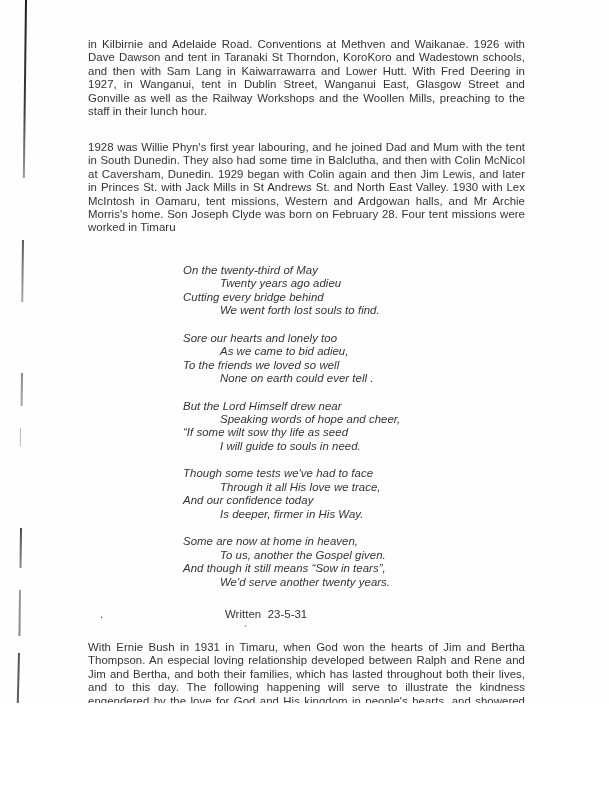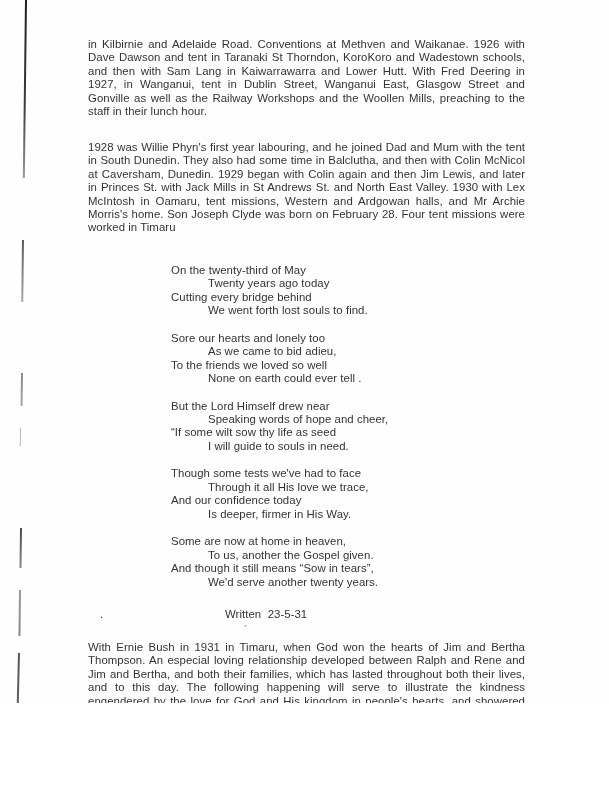--- a/index.html
+++ b/index.html
@@ -26,21 +26,22 @@
     letter-spacing: 0.05px;
   }
   .para {
     margin: 0 0 22px 0;
     text-align: justify;
   }
   .poem {
     margin: 29px 0 0 79px;
   }
   .stanza {
-    margin: 0 0 14px 4px;
+    margin: 0 0 14px 16px;
+    font-style: italic;
   }
   .poem-line {
     white-space: nowrap;
   }
   .poem-line.indented {
     margin-left: 37px;
   }
   .attribution-row {
     position: relative;
     height: 14px;
@@ -110,21 +111,21 @@
   <div class="content">
 
     <p class="para">in Kilbirnie and Adelaide Road. Conventions at Methven and Waikanae. 1926 with Dave Dawson and tent in Taranaki St Thorndon, KoroKoro and Wadestown schools, and then with Sam Lang in Kaiwarrawarra and Lower Hutt. With Fred Deering in 1927, in Wanganui, tent in Dublin Street, Wanganui East, Glasgow Street and Gonville as well as the Railway Workshops and the Woollen Mills, preaching to the staff in their lunch hour.</p>
 
     <p class="para">1928 was Willie Phyn's first year labouring, and he joined Dad and Mum with the tent in South Dunedin. They also had some time in Balclutha, and then with Colin McNicol at Caversham, Dunedin. 1929 began with Colin again and then Jim Lewis, and later in Princes St. with Jack Mills in St Andrews St. and North East Valley. 1930 with Lex McIntosh in Oamaru, tent missions, Western and Ardgowan halls, and Mr Archie Morris's home. Son Joseph Clyde was born on February 28. Four tent missions were worked in Timaru</p>
 
     <div class="poem">
 
       <div class="stanza">
         <div class="poem-line">On the twenty-third of May</div>
-        <div class="poem-line indented">Twenty years ago today</div>
+        <div class="poem-line indented">Twenty years ago adieu</div>
         <div class="poem-line">Cutting every bridge behind</div>
         <div class="poem-line indented">We went forth lost souls to find.</div>
       </div>
 
       <div class="stanza">
         <div class="poem-line">Sore our hearts and lonely too</div>
         <div class="poem-line indented">As we came to bid adieu,</div>
         <div class="poem-line">To the friends we loved so well</div>
         <div class="poem-line indented">None on earth could ever tell .</div>
       </div>

